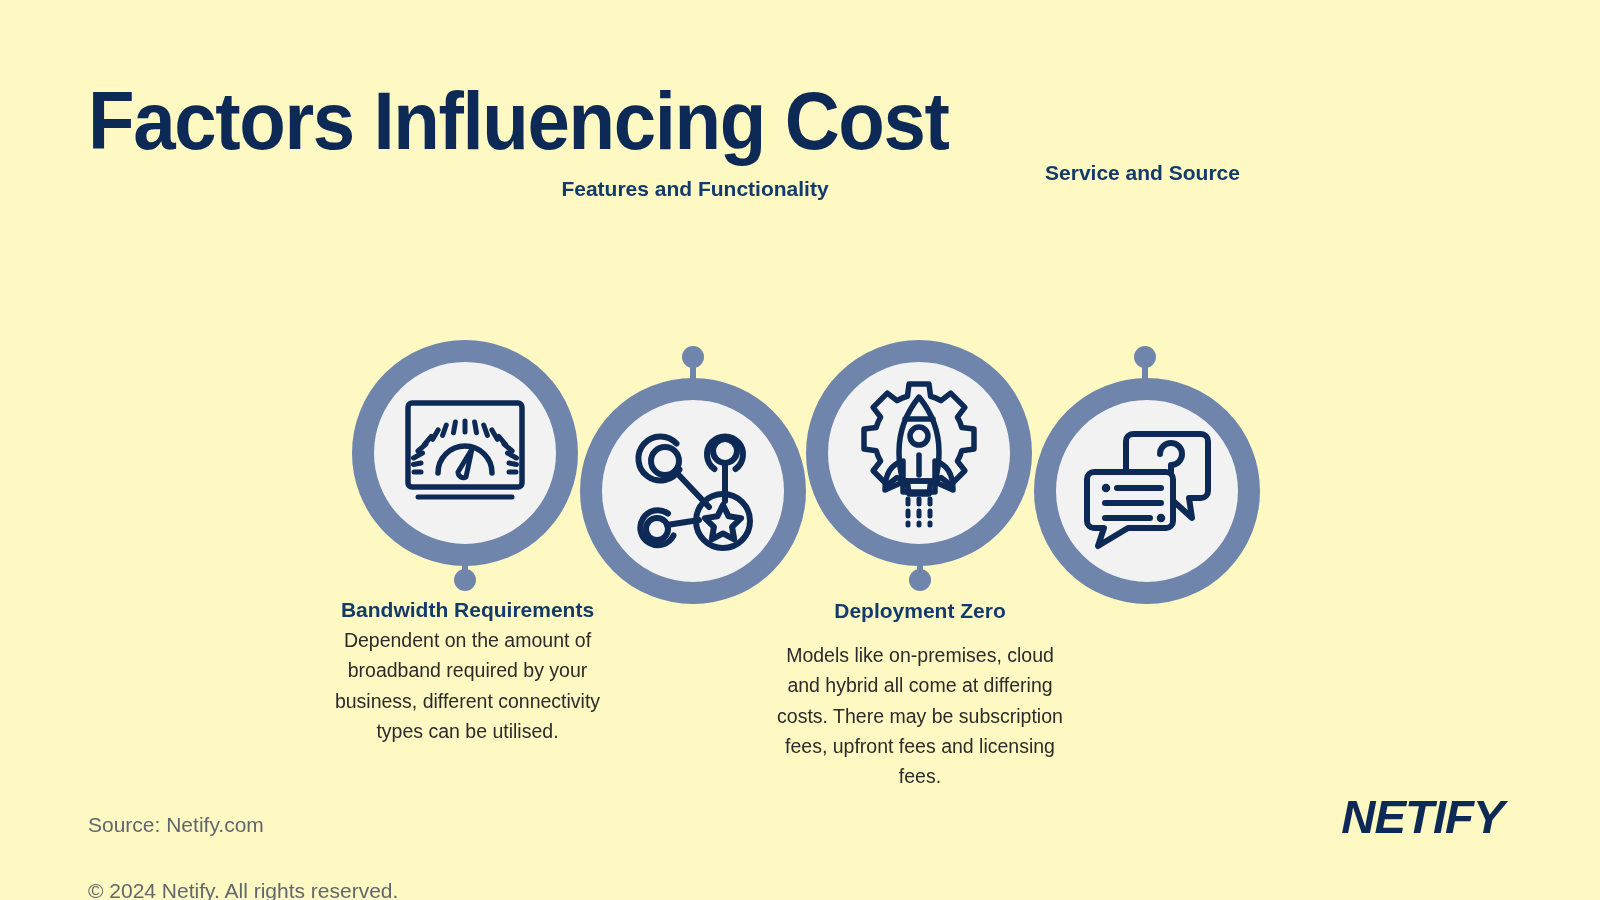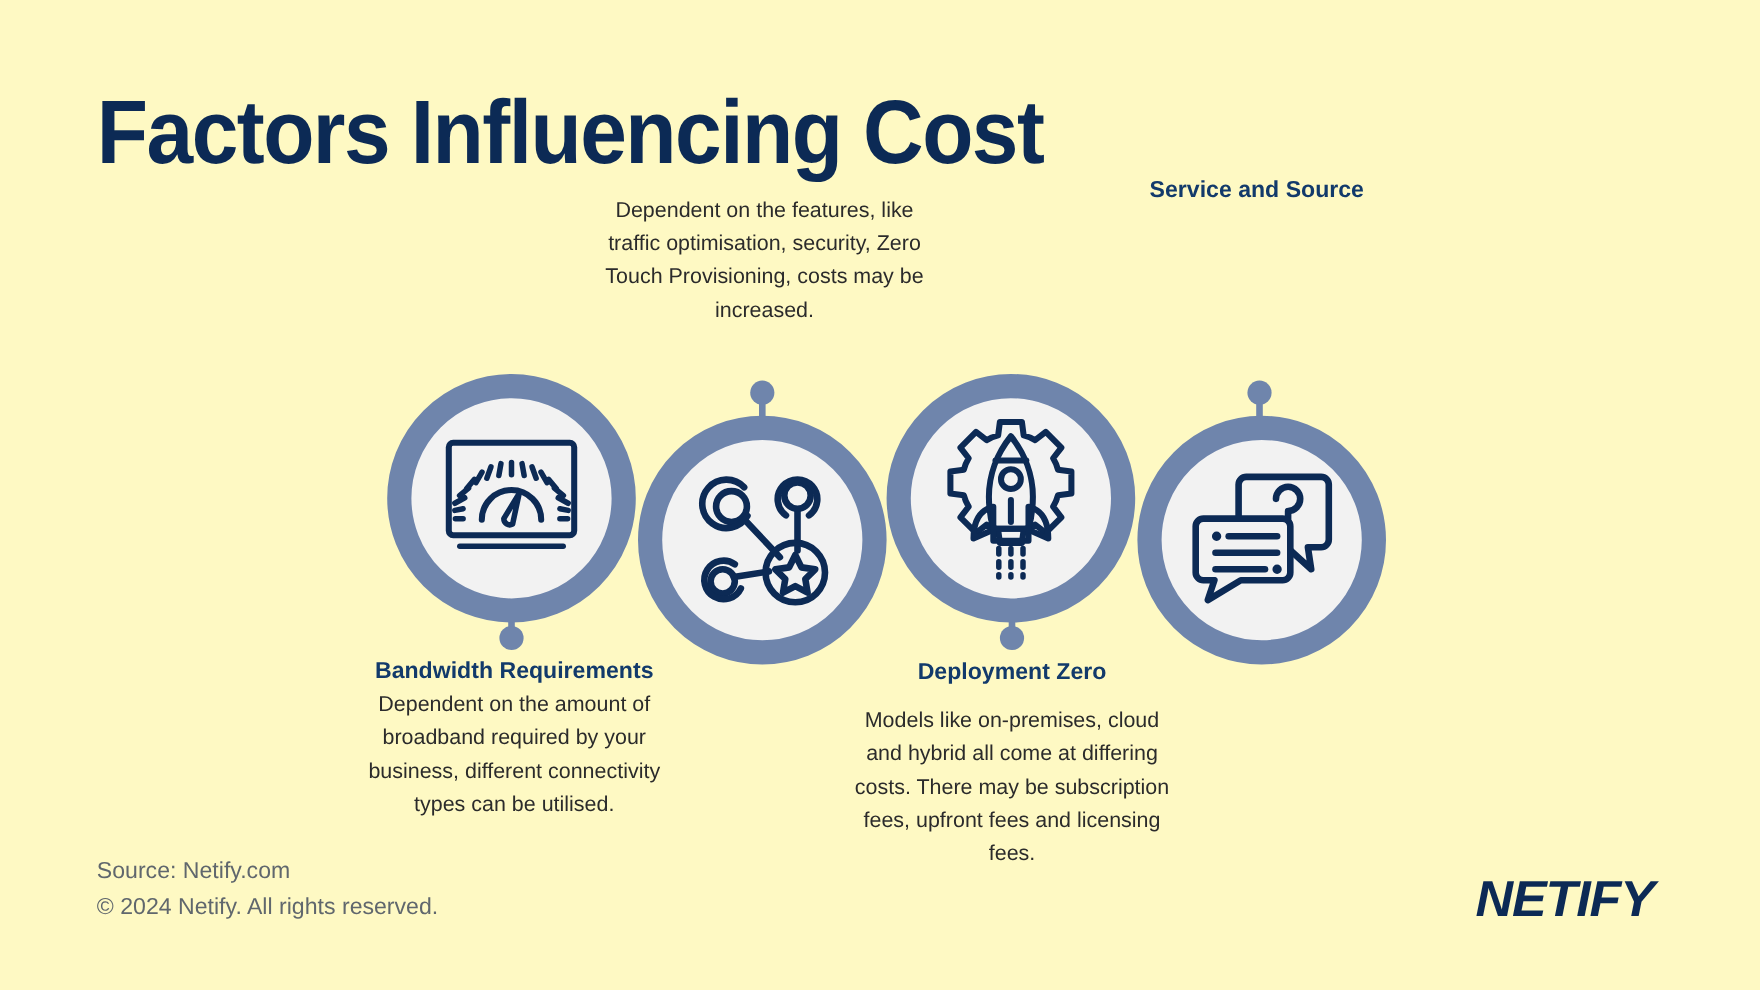--- a/index.html
+++ b/index.html
@@ -96,21 +96,21 @@
   
   .footer {
     position: absolute;
     left: 88px;
     top: 775px;
     font-family: "Liberation Sans", sans-serif;
     font-size: 21px;
     color: #60676d;
     line-height: 1.58;
   }
-  .footer div { white-space: nowrap; }
+  .footer div { white-space: nowrap; margin-top: 33px; }
 
   .logo {
     position: absolute;
     right: 96px;
     top: 790px;
     font-family: "Liberation Sans", sans-serif;
     font-size: 46px;
     font-weight: 700;
     font-style: italic;
     letter-spacing: -1px;
@@ -120,21 +120,21 @@
   }
 </style>
 </head>
 <body>
 
 <div id="canvas">
 
   <div class="title">Factors Influencing Cost</div>
 
   <div class="block" id="block-features">
-    <p class="block-body">Dependent on the features, like traffic optimisation, security, Zero Touch Provisioning, costs may be increased.</p>
+    <p class="block-heading">Features and Functionality</p>
   </div>
 
   <div class="block" id="block-service">
     <p class="block-heading">Service and Source</p>
   </div>
 
   <div class="block" id="block-bandwidth">
     <p class="block-heading">Bandwidth Requirements</p>
     <p class="block-body">Dependent on the amount of broadband required by your business, different connectivity types can be utilised.</p>
   </div>

